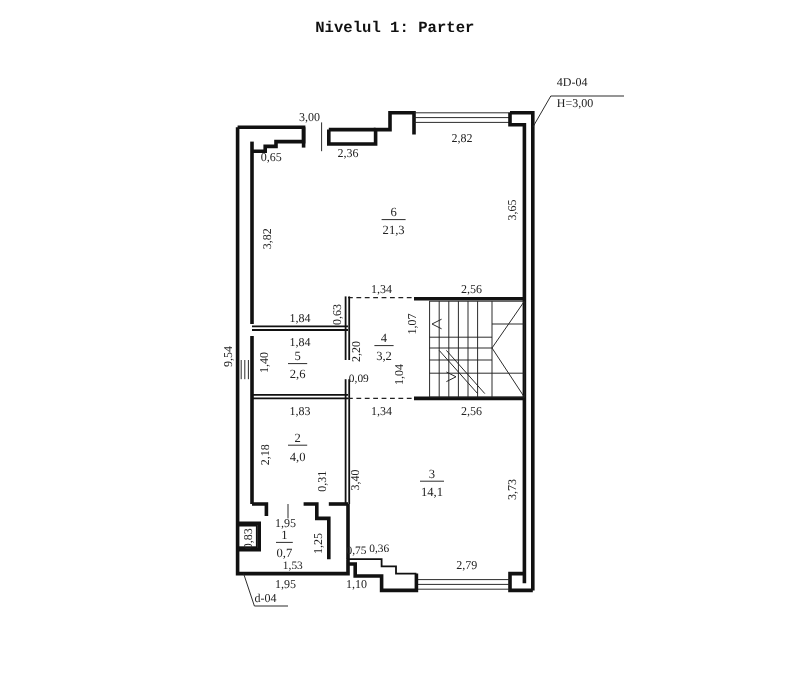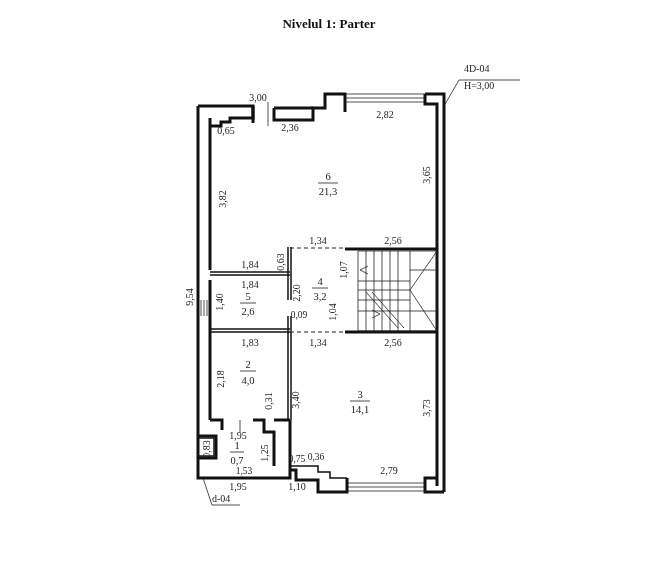--- a/index.html
+++ b/index.html
@@ -1,19 +1,19 @@
 <!DOCTYPE html>
 <html><head>
   <meta charset="utf-8">
   <style>
     html, body { margin: 0; padding: 0; background: #ffffff; }
     body { width: 658px; height: 570px; position: relative; overflow: hidden; }
     .title {
       position: absolute; left: 0; top: 16px; width: 658px; text-align: center;
-      font-family: Liberation Serif, serif; font-weight: bold; font-size: 13px; color: #111;
+      font-family: Liberation Mono, monospace; font-weight: bold; font-size: 13px; color: #111;
     }
     svg { position: absolute; left: 0; top: 0; }
     .lbl { font-family: "Liberation Serif", serif; font-size: 10px; fill: #222; }
     .lbl-sm { font-family: "Liberation Serif", serif; font-size: 9.5px; fill: #222; }
     .room { font-family: "Liberation Serif", serif; font-size: 10.5px; fill: #222; }
     .wall { fill: none; stroke: #111; stroke-width: 3; stroke-linejoin: miter; }
     .wall-thin { fill: none; stroke: #111; stroke-width: 1.5; }
     .line { stroke: #222; stroke-width: 0.8; fill: none; }
     .dash { stroke: #222; stroke-width: 1; stroke-dasharray: 4 3; fill: none; }
   </style>

